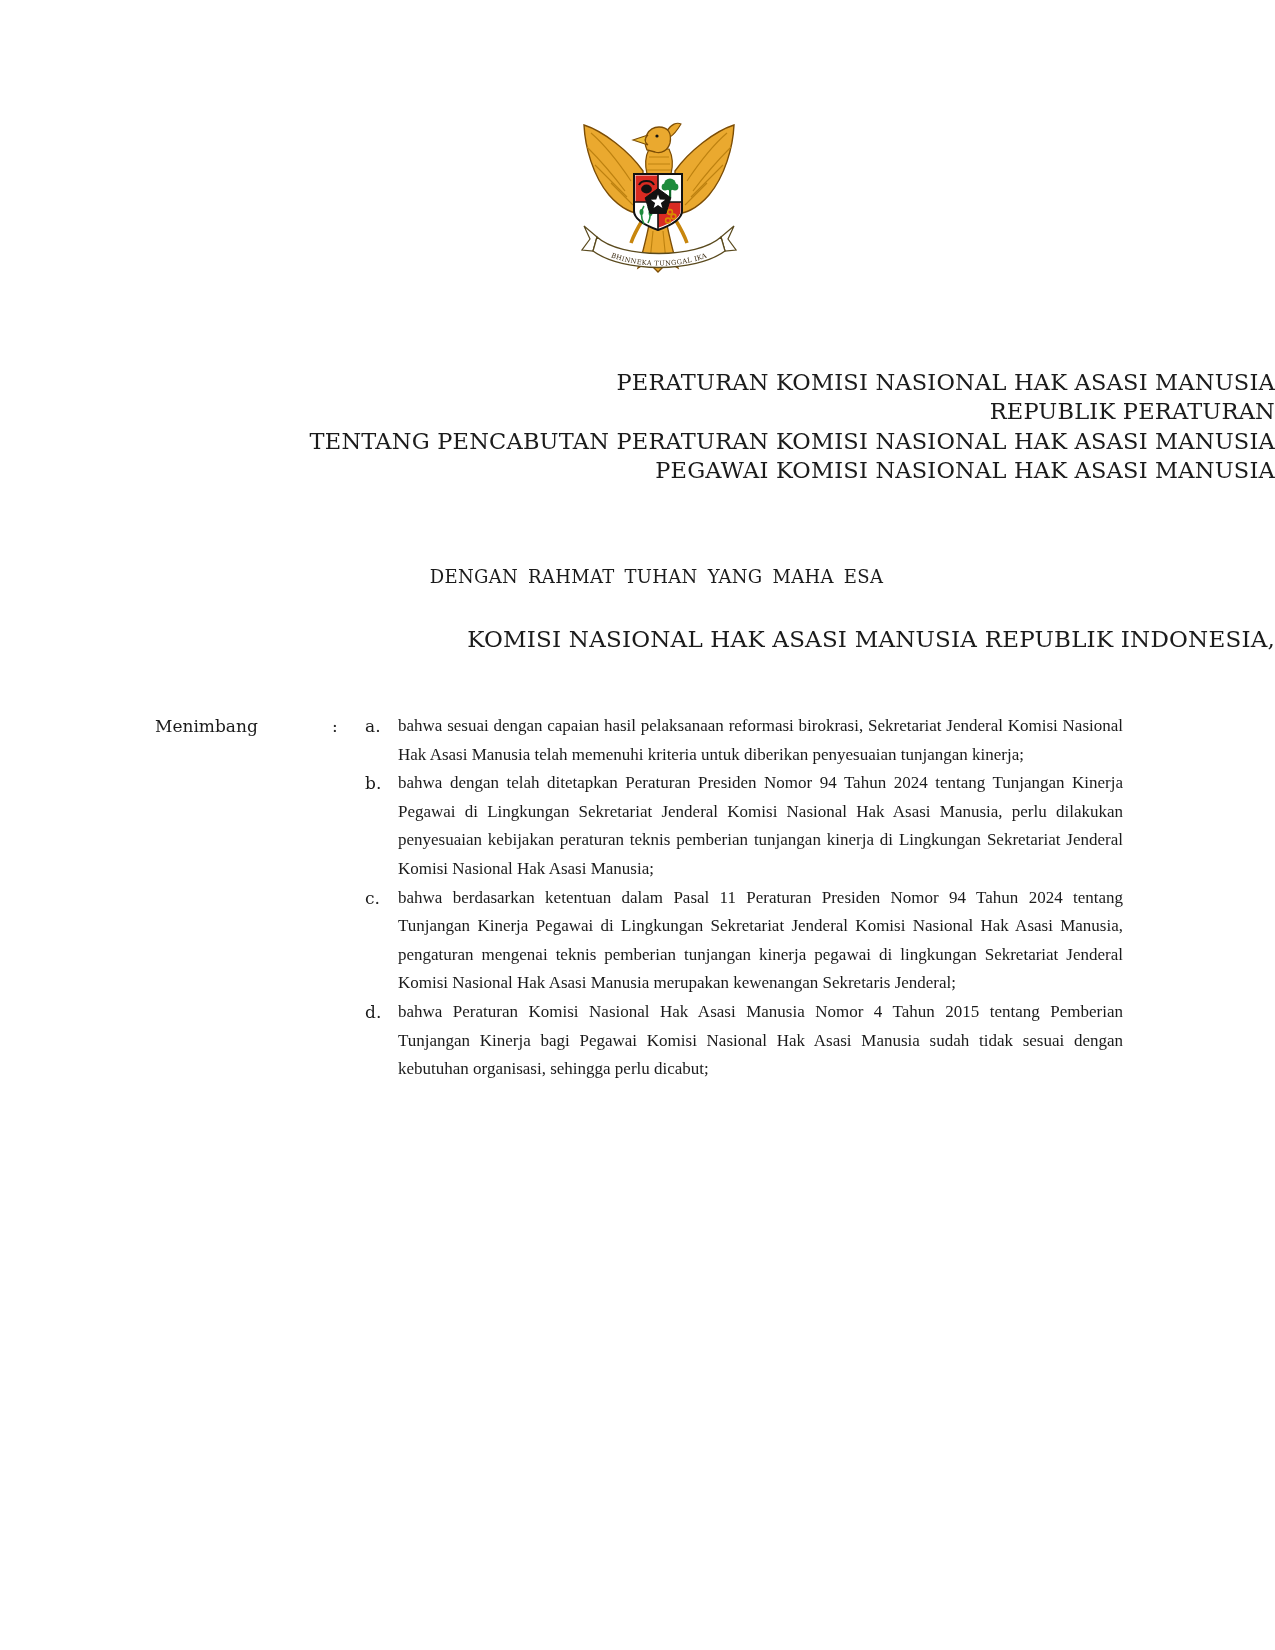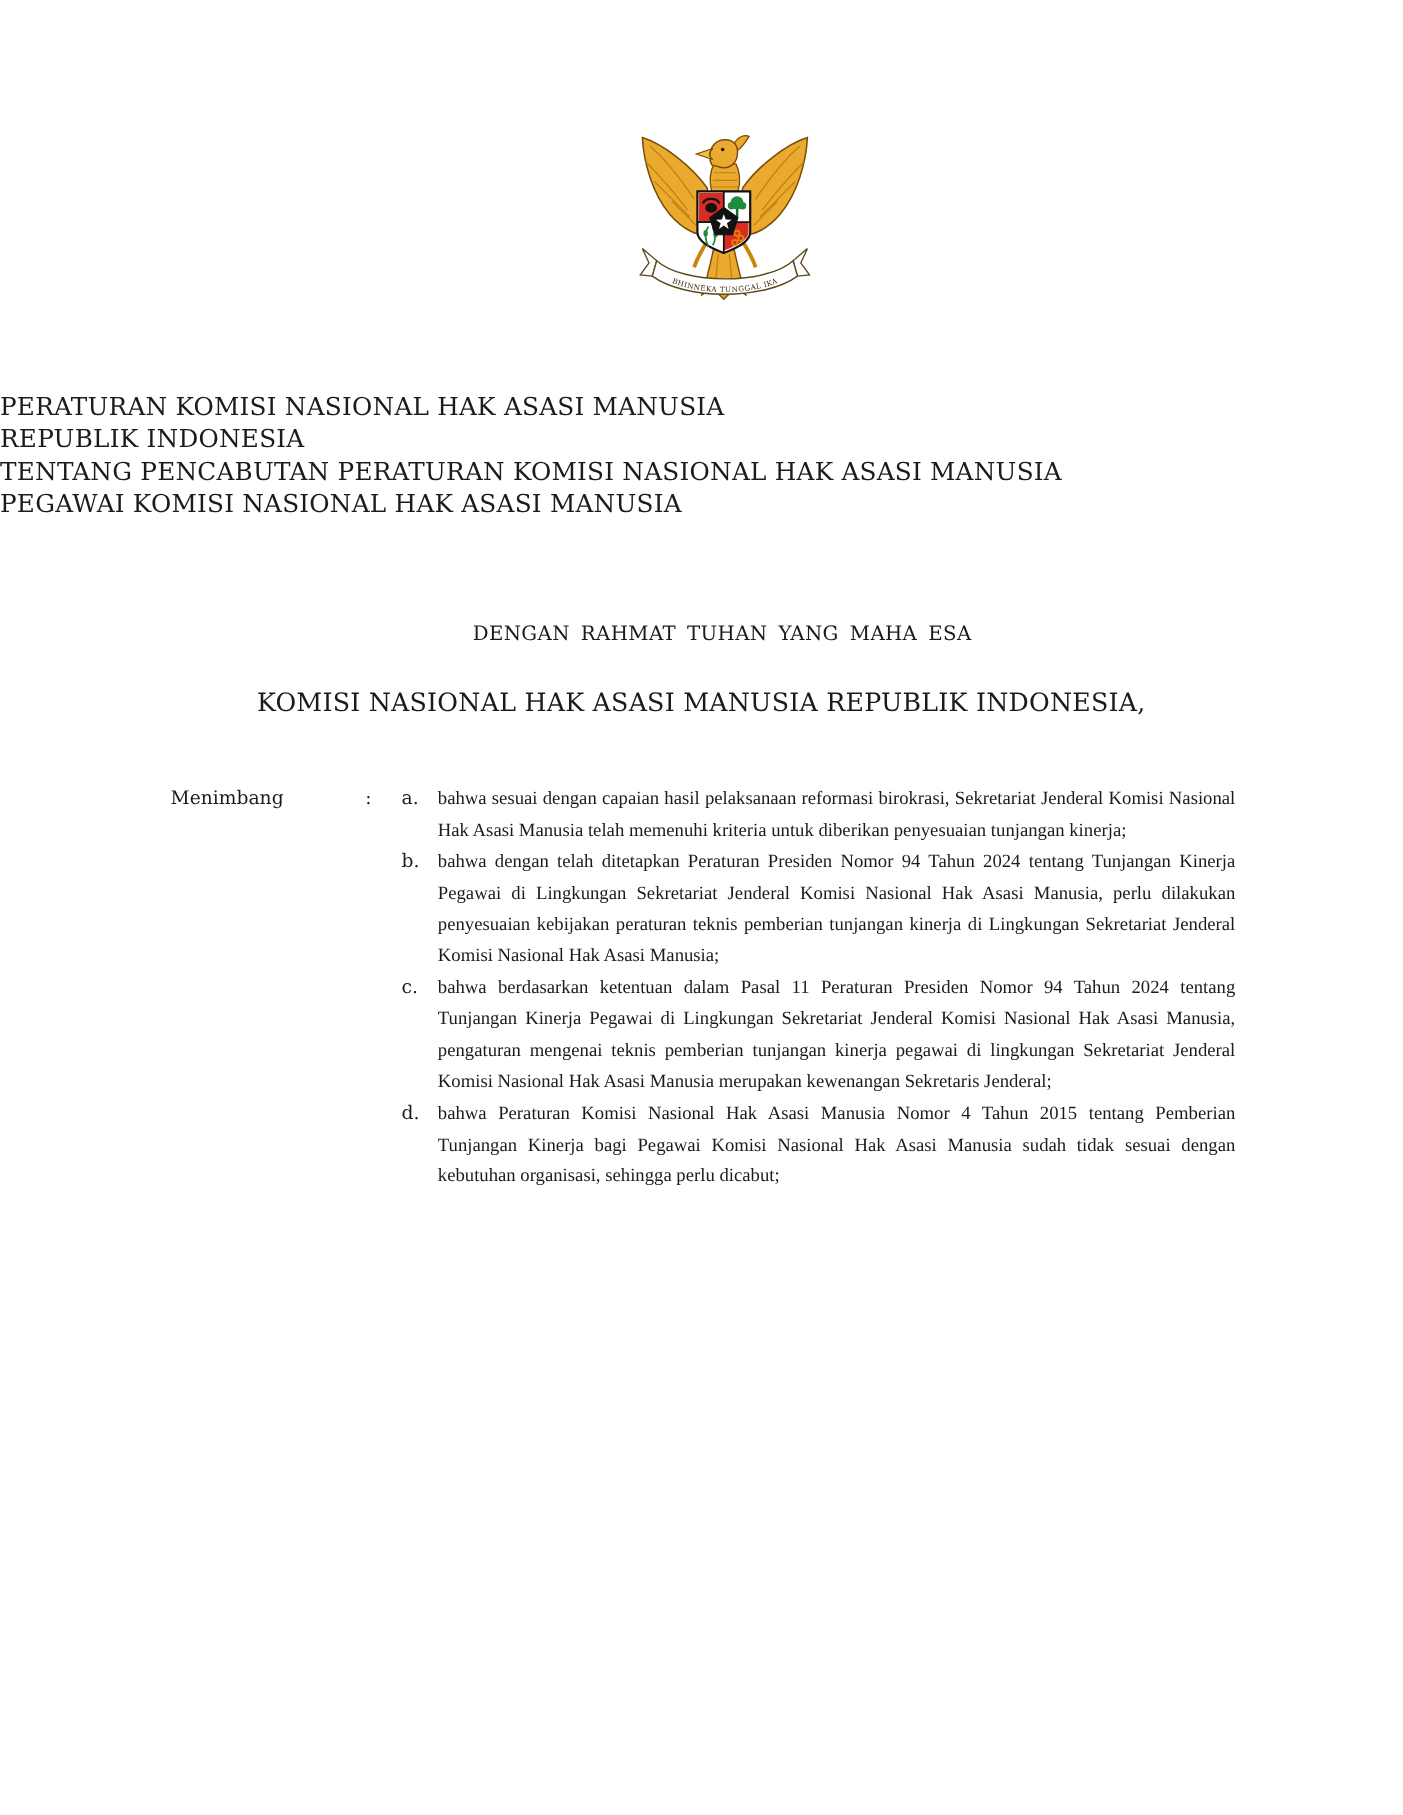--- a/index.html
+++ b/index.html
@@ -14,24 +14,24 @@
   }
   .emblem {
     position: absolute;
     left: 581px;
     top: 121px;
     width: 156px;
     height: 152px;
   }
   .title-block {
     position: absolute;
-    top: 356px;
+    top: 368px;
     left: 0;
     width: 100%;
-    text-align: left;
+    text-align: right;
     font-size: 22.5px;
     line-height: 29.3px;
     letter-spacing: 0.2px;
     white-space: nowrap;
   }
   .invocation {
     position: absolute;
     top: 566px;
     left: 0;
     width: 100%;
@@ -39,21 +39,21 @@
     font-size: 18px;
     letter-spacing: 0.3px;
     word-spacing: 4px;
     margin-left: 19px;
   }
   .authority {
     position: absolute;
     top: 626px;
     left: 0;
     width: 100%;
-    text-align: center;
+    text-align: right;
     font-size: 23px;
     letter-spacing: 0.2px;
   }
   .considering {
     position: absolute;
     top: 712px;
     left: 155px;
     width: 968px;
     display: grid;
     grid-template-columns: 177px 33px 1fr;
@@ -126,21 +126,21 @@
       <path d="M16,116 C40,138 116,138 140,116 L144,130 C114,152 42,152 12,130 Z" fill="#ffffff" stroke="#5A4A1E" stroke-width="1.3"></path>
       <path id="bannercurve" d="M20,131 C48,149 108,149 136,131" fill="none"></path>
       <text font-size="6.6" fill="#3A2A10" letter-spacing="0.4" font-family="DejaVu Serif, serif">
         <textPath href="#bannercurve" startOffset="50%" text-anchor="middle">BHINNEKA TUNGGAL IKA</textPath>
       </text>
     </svg>
   </div>
 
   <div class="title-block">
       <div class="title-line">PERATURAN KOMISI NASIONAL HAK ASASI MANUSIA</div>
-      <div class="title-line">REPUBLIK INDONESIA</div>
+      <div class="title-line">REPUBLIK PERATURAN</div>
       <div class="title-line">TENTANG PENCABUTAN PERATURAN KOMISI NASIONAL HAK ASASI MANUSIA</div>
       <div class="title-line">PEGAWAI KOMISI NASIONAL HAK ASASI MANUSIA</div>
     </div>
 
   <div class="invocation">DENGAN RAHMAT TUHAN YANG MAHA ESA</div>
 
   <div class="authority">KOMISI NASIONAL HAK ASASI MANUSIA REPUBLIK INDONESIA,</div>
 
   <div class="considering">
     <div class="label">Menimbang</div>

